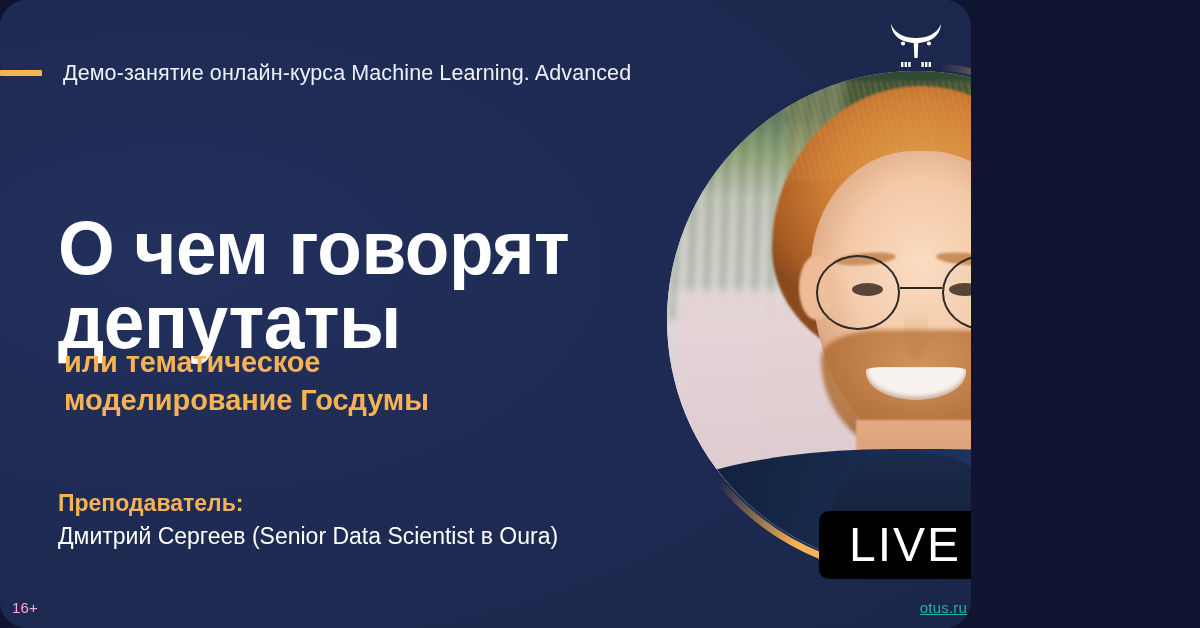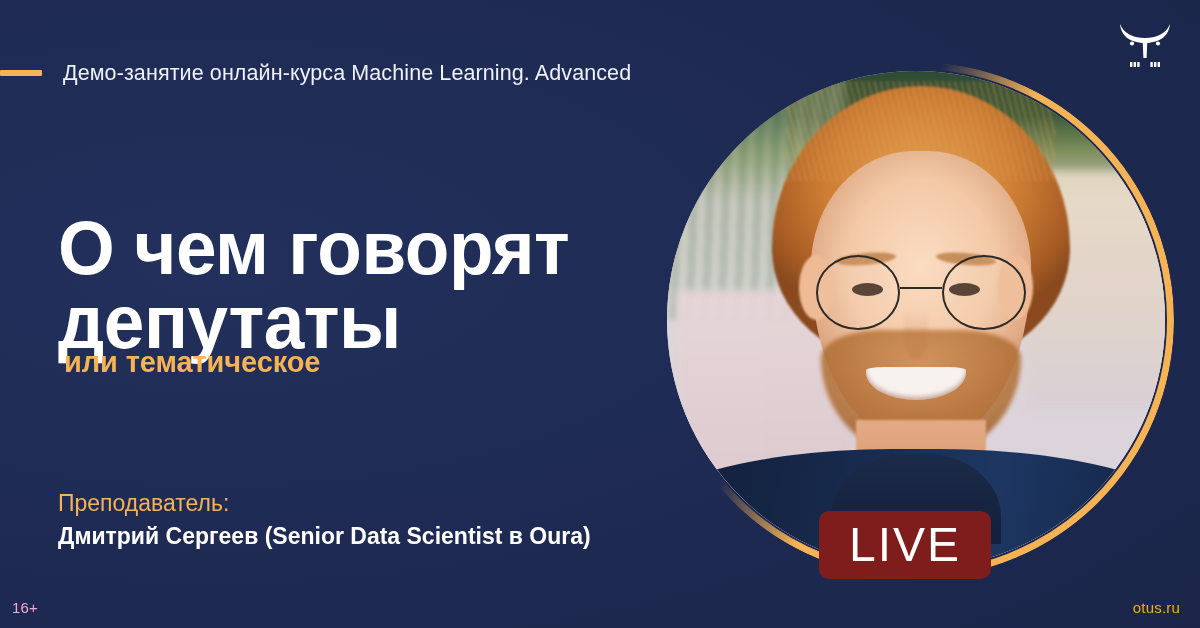--- a/index.html
+++ b/index.html
@@ -2,25 +2,26 @@
 <html lang="ru"><head>
 <meta charset="utf-8">
 <style>
   html, body {
     margin: 0;
     padding: 0;
     background: #0f1530;
   }
   #banner {
     position: relative;
-    width: 1200px;
+    width: 971px;
     height: 628px;
     overflow: hidden;
     background: #1e2a52;
     font-family: "Liberation Sans", "DejaVu Sans", sans-serif;
+    border-radius: 27px;
     -webkit-font-smoothing: antialiased;
   }
 
   
   .bg-vignette {
     position: absolute;
     inset: 0;
     background:
       radial-gradient(120% 100% at 18% 42%, #22305c 0%, #1e2a52 48%, #1a2448 100%);
     pointer-events: none;
@@ -91,50 +92,51 @@
   
   .presenter {
     position: absolute;
     left: 58px;
     top: 487px;
     width: 620px;
   }
   .presenter-label {
     color: #f5b355;
     font-size: 23px;
-    font-weight: 400;
+    font-weight: 700;
     line-height: 1.42;
     white-space: nowrap;
   }
   .presenter-name {
     color: #ffffff;
     font-size: 23px;
-    font-weight: 700;
+    font-weight: 400;
     line-height: 1.42;
     white-space: nowrap;
   }
 
   
   .age-rating {
     position: absolute;
     left: 12px;
     bottom: 12px;
     color: #f9a8d4;
     font-size: 15px;
     font-weight: 400;
     letter-spacing: 0.2px;
   }
   .site-url {
     position: absolute;
-    right: 20px;
+    right: 4px;
     bottom: 12px;
-    color: #eab308;
+    color: #14b8a6;
     font-size: 15px;
     font-weight: 400;
     letter-spacing: 0.2px;
+    text-decoration: underline;
   }
 
   
   .logo {
     position: absolute;
     right: 22px;
     top: 18px;
     width: 66px;
     height: 52px;
   }
@@ -378,21 +380,21 @@
     z-index: 7;
   }
 
   
   .live-badge {
     position: absolute;
     left: 819px;
     top: 511px;
     width: 172px;
     height: 68px;
-    background: #7f1d1d;
+    background: #000000;
     border-radius: 10px;
     display: flex;
     align-items: center;
     justify-content: center;
     z-index: 9;
   }
   .live-badge span {
     color: #ffffff;
     font-size: 48px;
     font-weight: 400;
@@ -427,20 +429,21 @@
     <div class="kicker-text">Демо-занятие онлайн-курса Machine Learning. Advanced</div>
   </div>
 
   <h1 class="headline">
     <span class="ln">О чем говорят</span>
     <span class="ln">депутаты</span>
   </h1>
 
   <div class="subhead">
     <span class="ln">или тематическое</span>
+    <span class="ln">моделирование Госдумы</span>
   </div>
 
   <div class="presenter">
     <div class="presenter-label">Преподаватель:</div>
     <div class="presenter-name">Дмитрий Сергеев (Senior Data Scientist в Oura)</div>
   </div>
 
   <div class="portrait-wrap">
     <div class="portrait">
       <div class="ph-room"></div>

